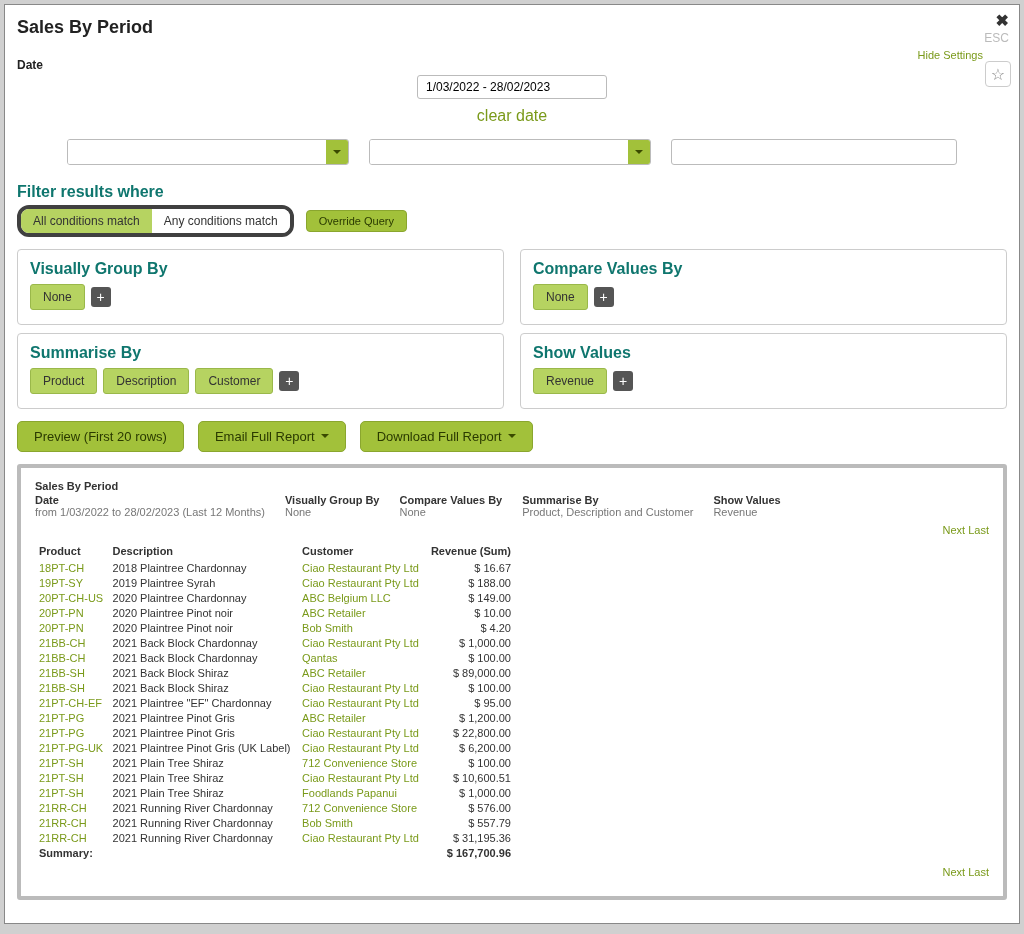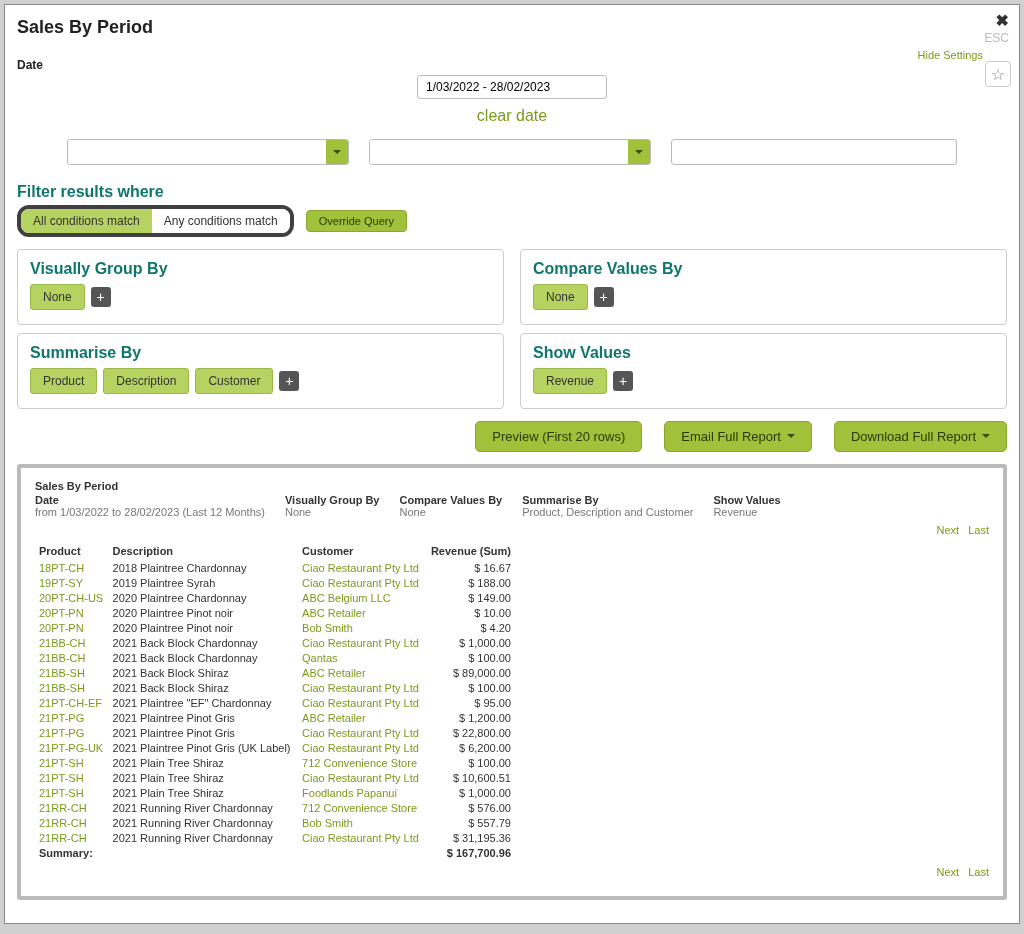--- a/index.html
+++ b/index.html
@@ -159,22 +159,21 @@
     color: #fff;
     display: flex;
     align-items: center;
     justify-content: center;
     border-radius: 3px;
     font-size: 14px;
     cursor: pointer;
   }
   .action-row {
     display: flex;
-    justify-content: flex-end;
-    gap: 22px;
+    gap: 14px;
     margin: 12px 0;
   }
   .btn-big {
     background: #a2c13a;
     border: 1px solid #8aa62e;
     border-radius: 5px;
     padding: 7px 16px;
     font-size: 13px;
     cursor: pointer;
     color: #2a3a00;
@@ -195,21 +194,21 @@
   }
   .report-head { font-weight: bold; font-size: 11px; color:#333;}
   .meta-row { display: flex; gap: 20px; margin-top: 2px; font-size: 11px; color:#777;}
   .meta-row .meta-col .label { font-weight: bold; color:#333; display:block;}
   .nav-links {
     text-align: right;
     font-size: 11px;
     color: #7a9a1a;
     margin: 6px 0;
   }
-  .nav-links span { cursor: pointer; margin-left: 6px;}
+  .nav-links span { cursor: pointer; }
   table.data {
     width: 100%;
     border-collapse: collapse;
     font-size: 11px;
     margin-top: 6px;
     max-width: 480px;
   }
   table.data th {
     text-align: left;
     font-weight: bold;

